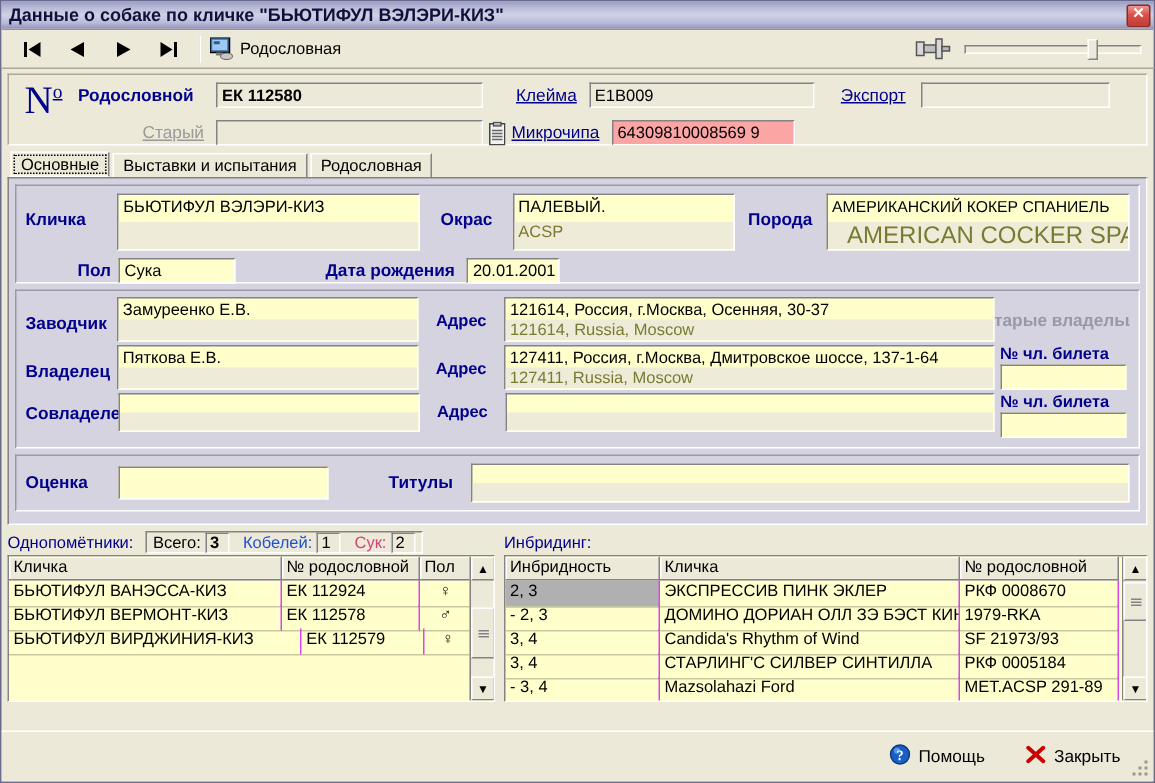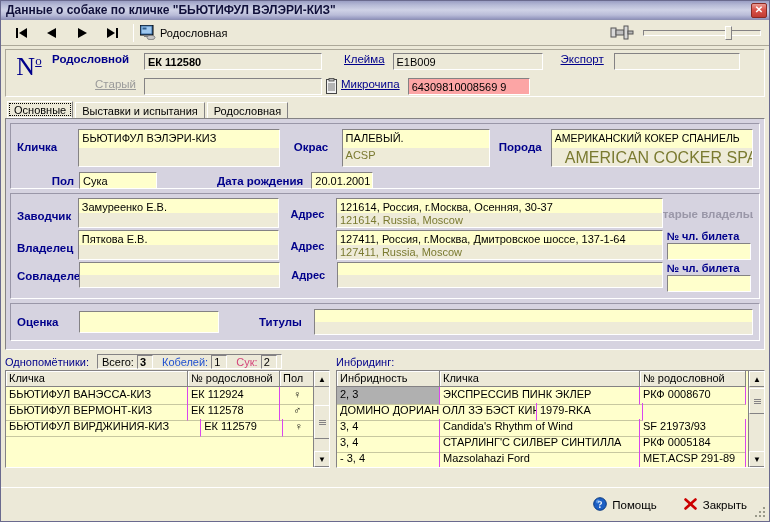--- a/index.html
+++ b/index.html
@@ -85,21 +85,21 @@
   
   .numstrip {
     margin:3px 4px 0 4px;
     border:1px solid #fff;
     border-top-color:#aca899; border-left-color:#aca899;
     background:#ece9d8;
     padding:3px 4px 4px 4px;
     height:48px;
     position:relative;
   }
-  .numrow { display:flex; align-items:flex-start; height:21px; }
+  .numrow { display:flex; align-items:center; height:21px; }
   .numsign {
     font-family:"Liberation Serif", serif;
     font-size:26px;
     color:#00008b;
     line-height:1;
     width:34px;
     text-align:center;
     position:absolute;
     left:6px; top:4px;
     font-weight:normal;
@@ -524,20 +524,21 @@
           <div style="width:103px;">Инбридность</div>
           <div style="width:200px;">Кличка</div>
           <div style="width:106px;">№ родословной</div>
         </div>
         <div class="row sel" style="width:409px;">
           <div style="width:103px;">2, 3</div>
           <div style="width:200px;">ЭКСПРЕССИВ ПИНК ЭКЛЕР</div>
           <div style="width:106px;">РКФ 0008670</div>
         </div>
         <div class="row" style="width:409px;">
+          <div style="width:103px;"> - 2, 3</div>
           <div style="width:200px;">ДОМИНО ДОРИАН ОЛЛ ЗЭ БЭСТ КИН</div>
           <div style="width:106px;">1979-RKA</div>
         </div>
         <div class="row" style="width:409px;">
           <div style="width:103px;">3, 4</div>
           <div style="width:200px;">Candida's Rhythm of Wind</div>
           <div style="width:106px;">SF 21973/93</div>
         </div>
         <div class="row" style="width:409px;">
           <div style="width:103px;">3, 4</div>

